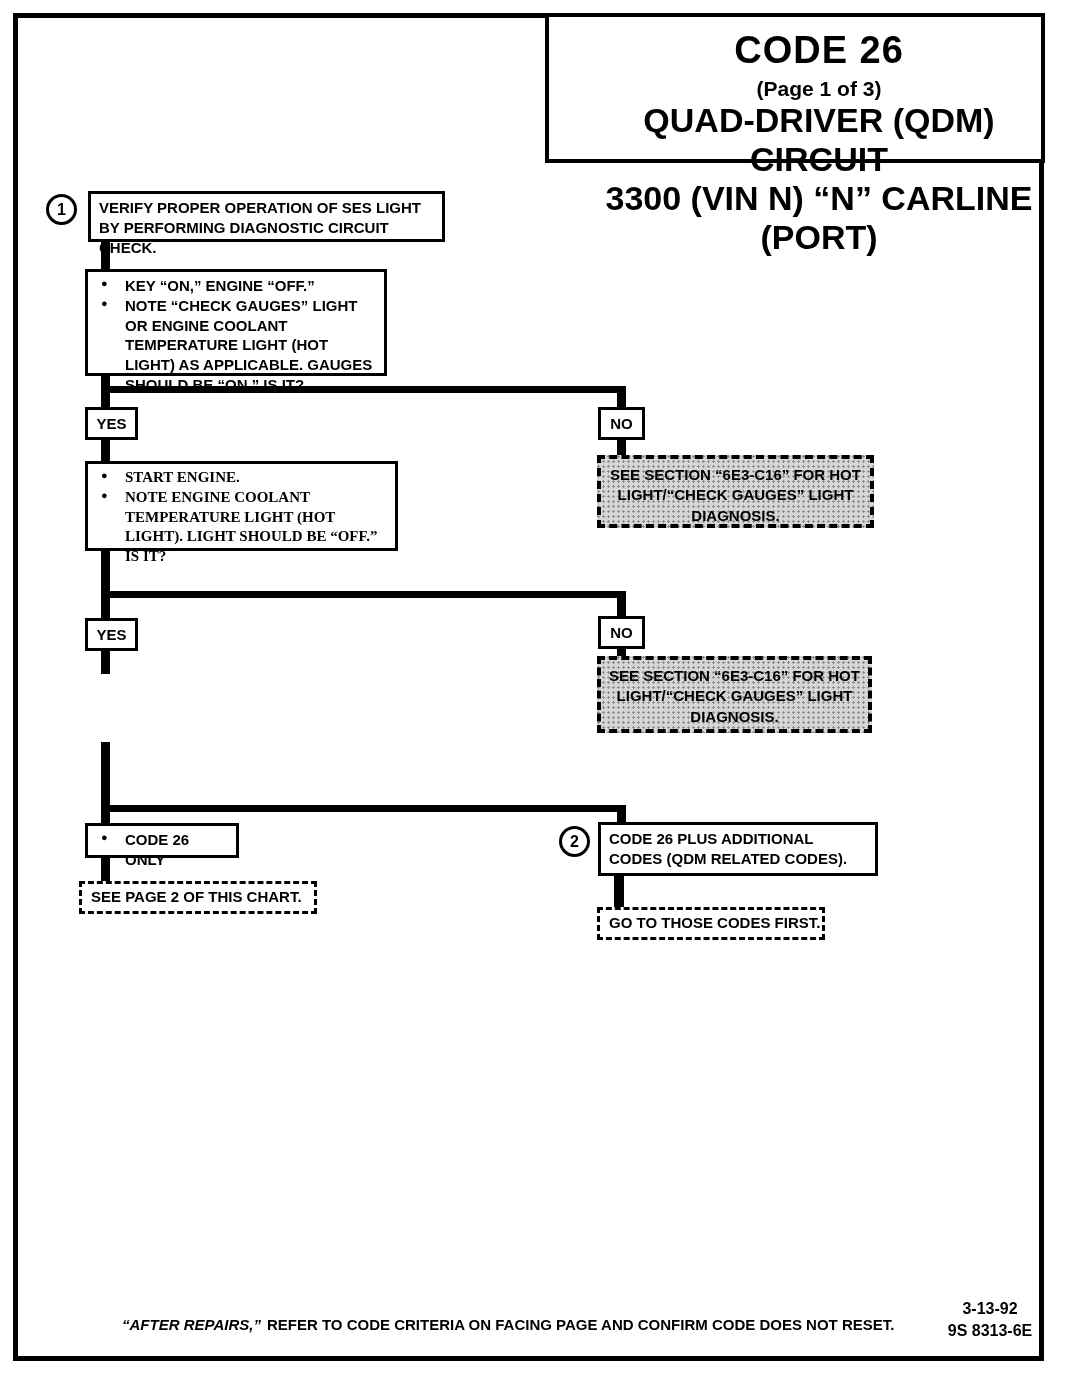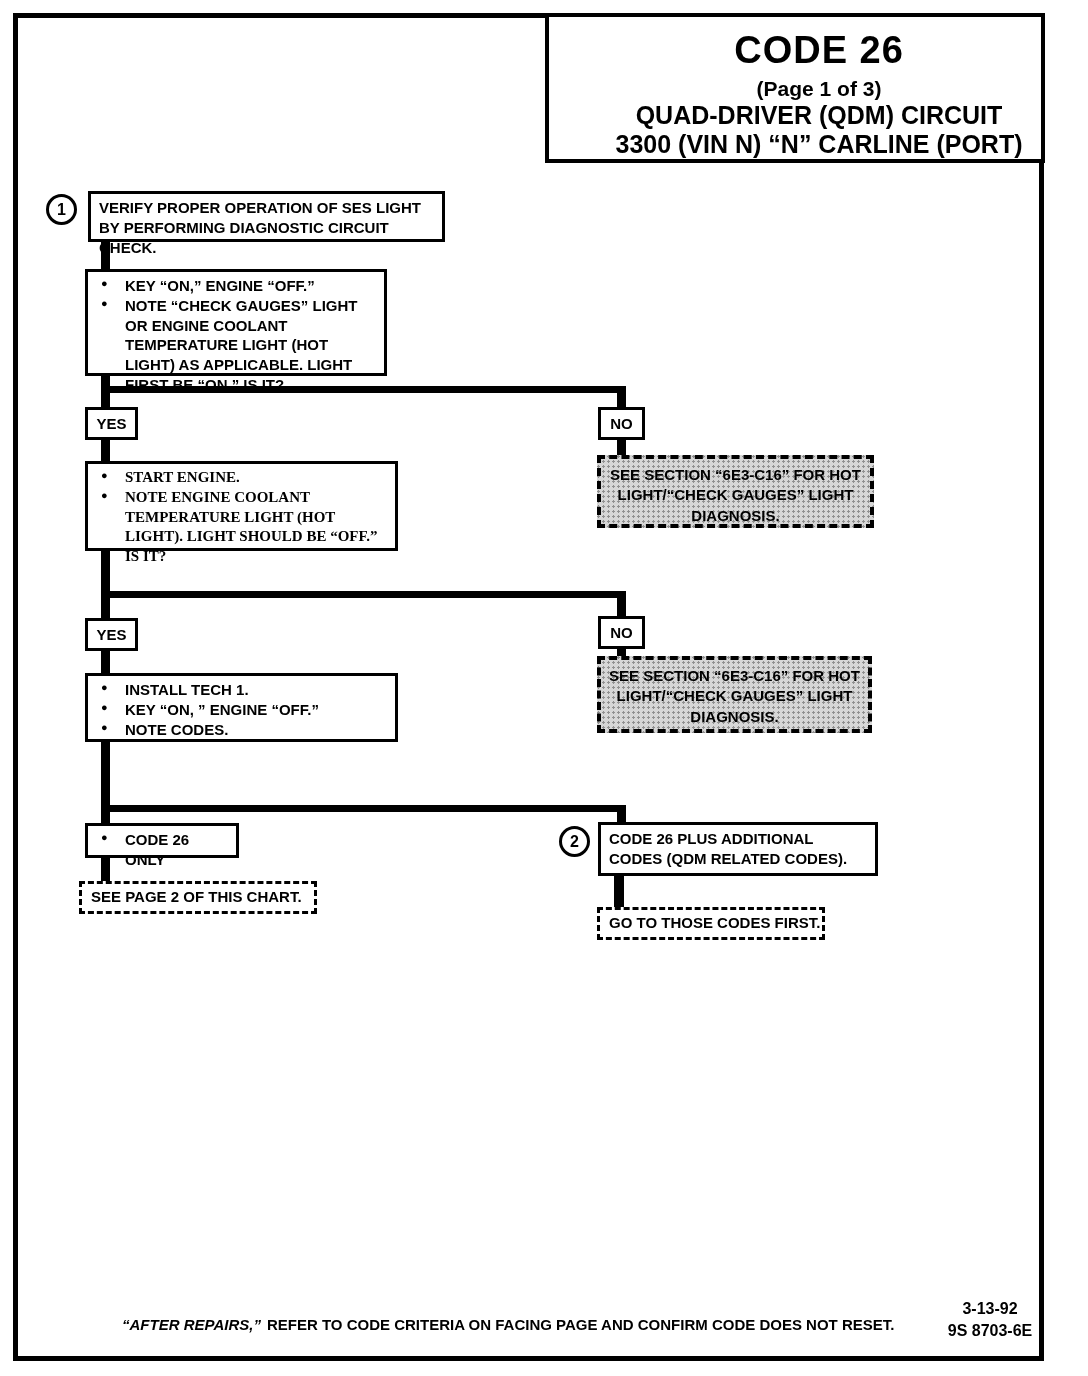--- a/index.html
+++ b/index.html
@@ -27,21 +27,21 @@
     width: 500px; height: 150px;
     border: 4px solid #000;
     background: #fff;
     text-align: center;
     padding-top: 12px;
     line-height: 1.15;
     padding-left: 48px;
   }
   .title-main  { font-size: 38px; font-weight: bold; letter-spacing: 1px; }
   .title-sub   { font-size: 21px; font-weight: bold; margin-top: 4px; }
-  .title-line  { font-size: 25px; font-weight: bold; }
+  .title-line  { font-size: 34px; font-weight: bold; }
   
   .node {
     position: absolute;
     border: 3px solid #000;
     background: #fff;
     font-size: 15px;
     font-weight: bold;
     line-height: 1.32;
     padding: 4px 8px;
   }
@@ -124,21 +124,21 @@
   <div class="marker-circle" style="left:46px; top:194px;">
     <span>1</span>
   </div>
   <div class="node" style="left:88px; top:191px; width:357px; height:51px;">VERIFY PROPER OPERATION OF SES LIGHT BY PERFORMING DIAGNOSTIC CIRCUIT CHECK.</div>
 
   <div class="conn" style="left:101px; top:242px; width:9px; height:28px;"></div>
 
   <div class="node" style="left:85px; top:269px; width:302px; height:107px;">
     <ul class="bullets">
         <li>KEY “ON,” ENGINE “OFF.”</li>
-        <li>NOTE “CHECK GAUGES” LIGHT OR ENGINE COOLANT TEMPERATURE LIGHT (HOT LIGHT) AS APPLICABLE. LIGHT FIRST BE “ON.”  IS IT?</li>
+        <li>NOTE “CHECK GAUGES” LIGHT OR ENGINE COOLANT TEMPERATURE LIGHT (HOT LIGHT) AS APPLICABLE. GAUGES SHOULD BE “ON.”  IS IT?</li>
       </ul>
   </div>
 
   <div class="conn" style="left:101px; top:376px; width:9px; height:14px;"></div>
   <div class="conn" style="left:101px; top:386px; width:525px; height:7px;"></div>
   <div class="conn" style="left:101px; top:386px; width:9px; height:22px;"></div>
   <div class="conn" style="left:617px; top:386px; width:9px; height:22px;"></div>
 
   <div class="node center" style="left:85px; top:407px; width:53px; height:33px;">YES</div>
   <div class="node center" style="left:598px; top:407px; width:47px; height:33px;">NO</div>
@@ -159,27 +159,20 @@
   <div class="conn" style="left:101px; top:591px; width:525px; height:7px;"></div>
   <div class="conn" style="left:101px; top:591px; width:9px; height:28px;"></div>
   <div class="conn" style="left:617px; top:591px; width:9px; height:27px;"></div>
 
   <div class="node center" style="left:85px; top:618px; width:53px; height:33px;">YES</div>
   <div class="node center" style="left:598px; top:616px; width:47px; height:33px;">NO</div>
 
   <div class="conn" style="left:101px; top:651px; width:9px; height:23px;"></div>
   <div class="conn" style="left:617px; top:649px; width:9px; height:9px;"></div>
 
-  <div class="node" style="left:85px; top:673px; width:313px; height:69px;">
-    <ul class="bullets">
-        <li>INSTALL TECH 1.</li>
-        <li>KEY “ON, ” ENGINE “OFF.”</li>
-        <li>NOTE CODES.</li>
-      </ul>
-  </div>
 
   <div class="dashed-shaded" style="left:597px; top:656px; width:275px; height:77px;">SEE SECTION “6E3-C16” FOR HOT LIGHT/“CHECK GAUGES” LIGHT DIAGNOSIS.</div>
 
   <div class="conn" style="left:101px; top:742px; width:9px; height:67px;"></div>
   <div class="conn" style="left:101px; top:805px; width:525px; height:7px;"></div>
   <div class="conn" style="left:101px; top:805px; width:9px; height:20px;"></div>
   <div class="conn" style="left:617px; top:805px; width:9px; height:19px;"></div>
 
   <div class="node" style="left:85px; top:823px; width:154px; height:35px;">
     <ul class="bullets">
@@ -194,16 +187,16 @@
   </div>
   <div class="node" style="left:598px; top:822px; width:280px; height:54px;">CODE 26 PLUS ADDITIONAL CODES (QDM RELATED CODES).</div>
   <div class="conn" style="left:614px; top:876px; width:10px; height:31px;"></div>
   <div class="dashed-white" style="left:597px; top:907px; width:228px; height:33px;">GO TO THOSE CODES FIRST.</div>
 
   <div class="footer-note">
     <span class="lead">“AFTER REPAIRS,”</span><span>REFER TO CODE CRITERIA ON FACING PAGE AND CONFIRM CODE DOES NOT RESET.</span>
   </div>
   <div class="footer-id">
     <div>3-13-92</div>
-    <div>9S 8703-6E</div>
+    <div>9S 8313-6E</div>
   </div>
 
 </div>
 
 </body></html>

